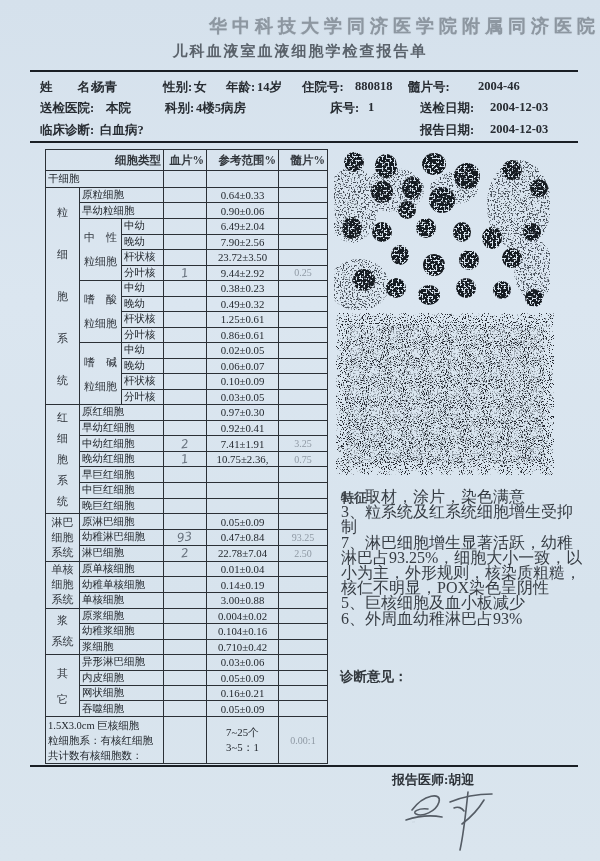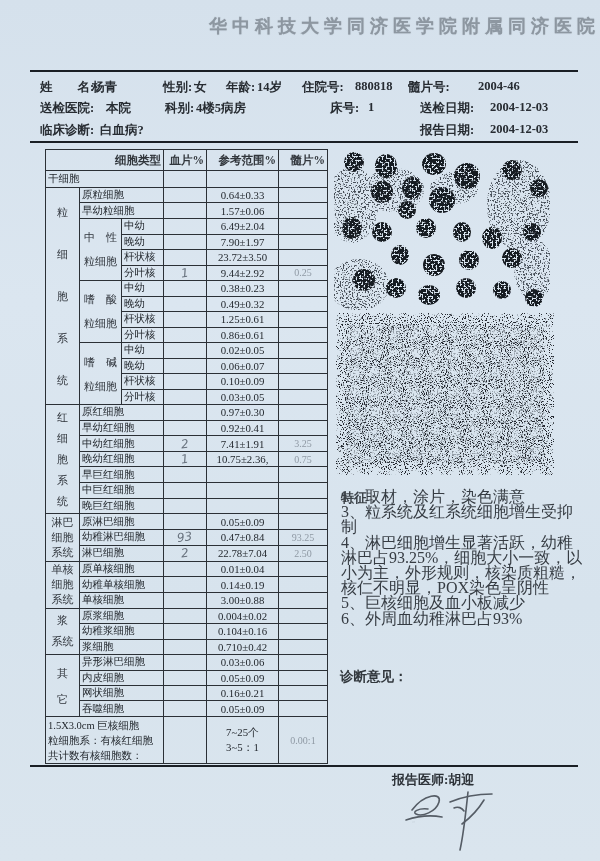--- a/index.html
+++ b/index.html
@@ -37,20 +37,21 @@
   .dx-t{position:absolute;left:340px;top:690px;font-size:13.5px;font-weight:bold;color:#31373d;}
   .doc{position:absolute;left:392px;top:771px;font-size:13px;font-weight:bold;color:#2d3238;}
   .sig{position:absolute;left:398px;top:784px;}
 </style>
 </head>
 <body>
 
 <div class="sheet">
 
   <div class="title">华中科技大学同济医学院附属同济医院</div>
+  <div class="subtitle">儿科血液室血液细胞学检查报告单</div>
   <div class="hr hr1"></div>
 
   <div class="pinfo">
     <span style="left:40px;top:79px">姓　　名:</span>
     <span style="left:92px;top:79px">杨青</span>
     <span style="left:163px;top:79px">性别:</span>
     <span style="left:194px;top:79px">女</span>
     <span style="left:226px;top:79px">年龄:</span>
     <span style="left:257px;top:79px">14岁</span>
     <span style="left:302px;top:79px">住院号:</span>
@@ -105,36 +106,36 @@
 系
 统</td>
       <td colspan="2" class="nm">原粒细胞</td>
       <td></td>
           <td class="num">0.64±0.33</td>
           <td></td>
     </tr>
     <tr>
       <td colspan="2" class="nm">早幼粒细胞</td>
       <td></td>
-          <td class="num">1.57±0.06</td>
+          <td class="num">0.90±0.06</td>
           <td></td>
     </tr>
 
     <tr>
       <td rowspan="4" class="grp lh24">中　性
 粒细胞</td>
       <td class="nm">中幼</td>
       <td></td>
           <td class="num">6.49±2.04</td>
           <td></td>
     </tr>
     <tr>
           <td class="nm">晚幼</td>
           <td></td>
-          <td class="num">7.90±1.97</td>
+          <td class="num">7.90±2.56</td>
           <td></td>
         </tr>
     <tr>
           <td class="nm">杆状核</td>
           <td></td>
           <td class="num">23.72±3.50</td>
           <td></td>
         </tr>
     <tr>
           <td class="nm">分叶核</td>
@@ -413,21 +414,21 @@
 
   <svg class="img" style="left:336px;top:313px" width="218" height="162" viewBox="0 0 218 162">
     <rect x="0" y="0" width="218" height="162" filter="url(#f-fine)"></rect>
     <rect x="10" y="12" width="198" height="138" filter="url(#f-patch)" opacity="0.45"></rect>
   </svg>
 
   <div class="feat-h">特征：</div>
   <div class="feats">
     <div>1、取材，涂片，染色满意</div>
     <div>3、粒系统及红系统细胞增生受抑制</div>
-    <div>4、淋巴细胞增生显著活跃，幼稚淋巴占93.25%，细胞大小一致，以小为主，外形规则，核染质粗糙，核仁不明显，POX染色呈阴性</div>
+    <div>7、淋巴细胞增生显著活跃，幼稚淋巴占93.25%，细胞大小一致，以小为主，外形规则，核染质粗糙，核仁不明显，POX染色呈阴性</div>
     <div>5、巨核细胞及血小板减少</div>
     <div>6、外周血幼稚淋巴占93%</div>
   </div>
 
   <div class="dx-h">诊断意见：</div>
 
   <div class="hr hr3"></div>
 
   <div class="doc">
     <span>报告医师:</span><span>胡迎</span>

